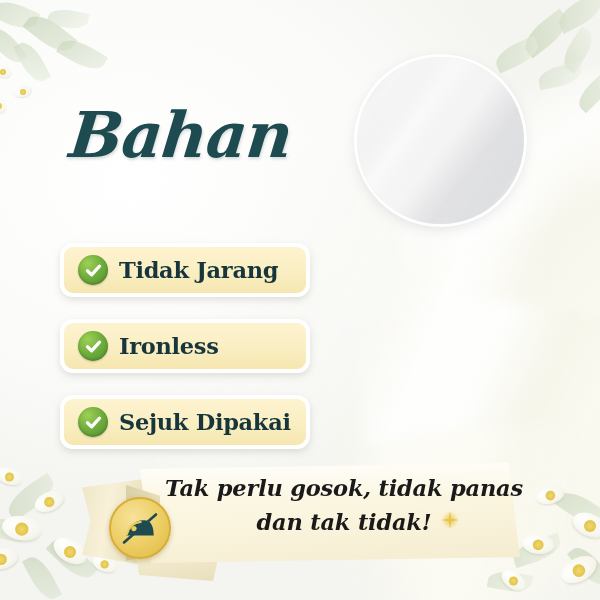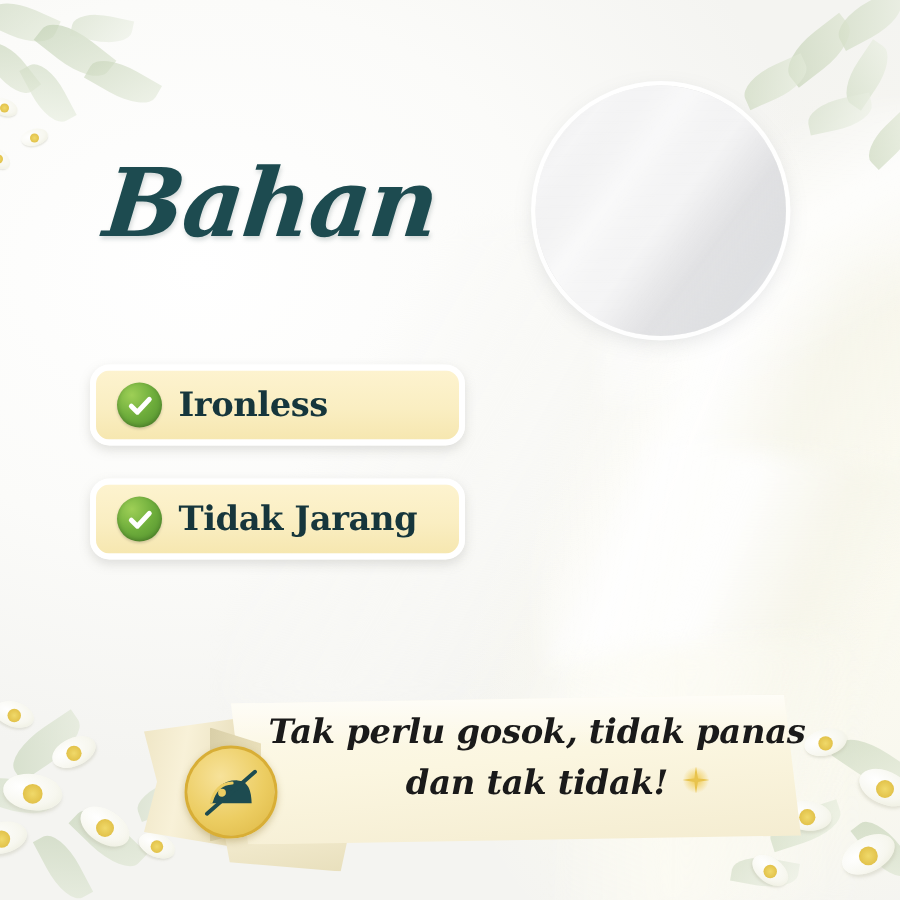--- a/index.html
+++ b/index.html
@@ -87,21 +87,21 @@
   }
   .check svg{width:19px;height:19px;display:block;}
   .pill-label{
     margin-left:11px;
     font-family:"DejaVu Serif", serif;
     font-weight:700;font-size:22.5px;letter-spacing:-.3px;
     color:#16363c;white-space:nowrap;
   }
 
   
-  .ribbon{position:absolute;left:96px;top:455px;width:445px;height:125px;}
+  .ribbon{position:absolute;left:82px;top:455px;width:445px;height:125px;}
   .rib-tail-l{
     position:absolute;left:0px;top:24px;width:62px;height:86px;
     background:linear-gradient(100deg,#efe6c6 0%,#f8f1d8 40%,#e6dcb8 100%);
     clip-path:polygon(0% 10%,100% 0%,100% 100%,0% 88%,14% 49%);
     box-shadow:0 2px 5px rgba(150,140,110,.3);
   }
   .rib-fold-l{
     position:absolute;left:44px;top:30px;width:34px;height:76px;
     background:linear-gradient(90deg,#d9cfa8 0%,#e9dfba 100%);
     clip-path:polygon(0% 0%,100% 14%,100% 88%,0% 100%);
@@ -272,32 +272,40 @@
   <div class="title">Bahan</div>
 
   <div class="pills">
 
     <div class="pill">
       <span class="check">
         <svg viewBox="0 0 24 24" aria-hidden="true">
           <path d="M4.5 12.4 L9.6 17.4 L19.6 6.6" fill="none" stroke="#ffffff" stroke-width="4.2" stroke-linecap="round" stroke-linejoin="round"></path>
         </svg>
       </span>
-      <span class="pill-label">Ironless</span>
+      <span class="pill-label">Tidak Jarang</span>
     </div>
 
     <div class="pill">
       <span class="check">
         <svg viewBox="0 0 24 24" aria-hidden="true">
           <path d="M4.5 12.4 L9.6 17.4 L19.6 6.6" fill="none" stroke="#ffffff" stroke-width="4.2" stroke-linecap="round" stroke-linejoin="round"></path>
         </svg>
       </span>
-      <span class="pill-label">Tidak Jarang</span>
-    </div>
-
+      <span class="pill-label">Ironless</span>
+    </div>
+
+    <div class="pill">
+      <span class="check">
+        <svg viewBox="0 0 24 24" aria-hidden="true">
+          <path d="M4.5 12.4 L9.6 17.4 L19.6 6.6" fill="none" stroke="#ffffff" stroke-width="4.2" stroke-linecap="round" stroke-linejoin="round"></path>
+        </svg>
+      </span>
+      <span class="pill-label">Sejuk Dipakai</span>
+    </div>
 
   </div>
 
   <div class="ribbon">
     <div class="rib-tail-l"></div>
     <div class="rib-tail-b"></div>
     <div class="rib-main"></div>
     <div class="rib-fold-l"></div>
 
     <div class="rib-text">

